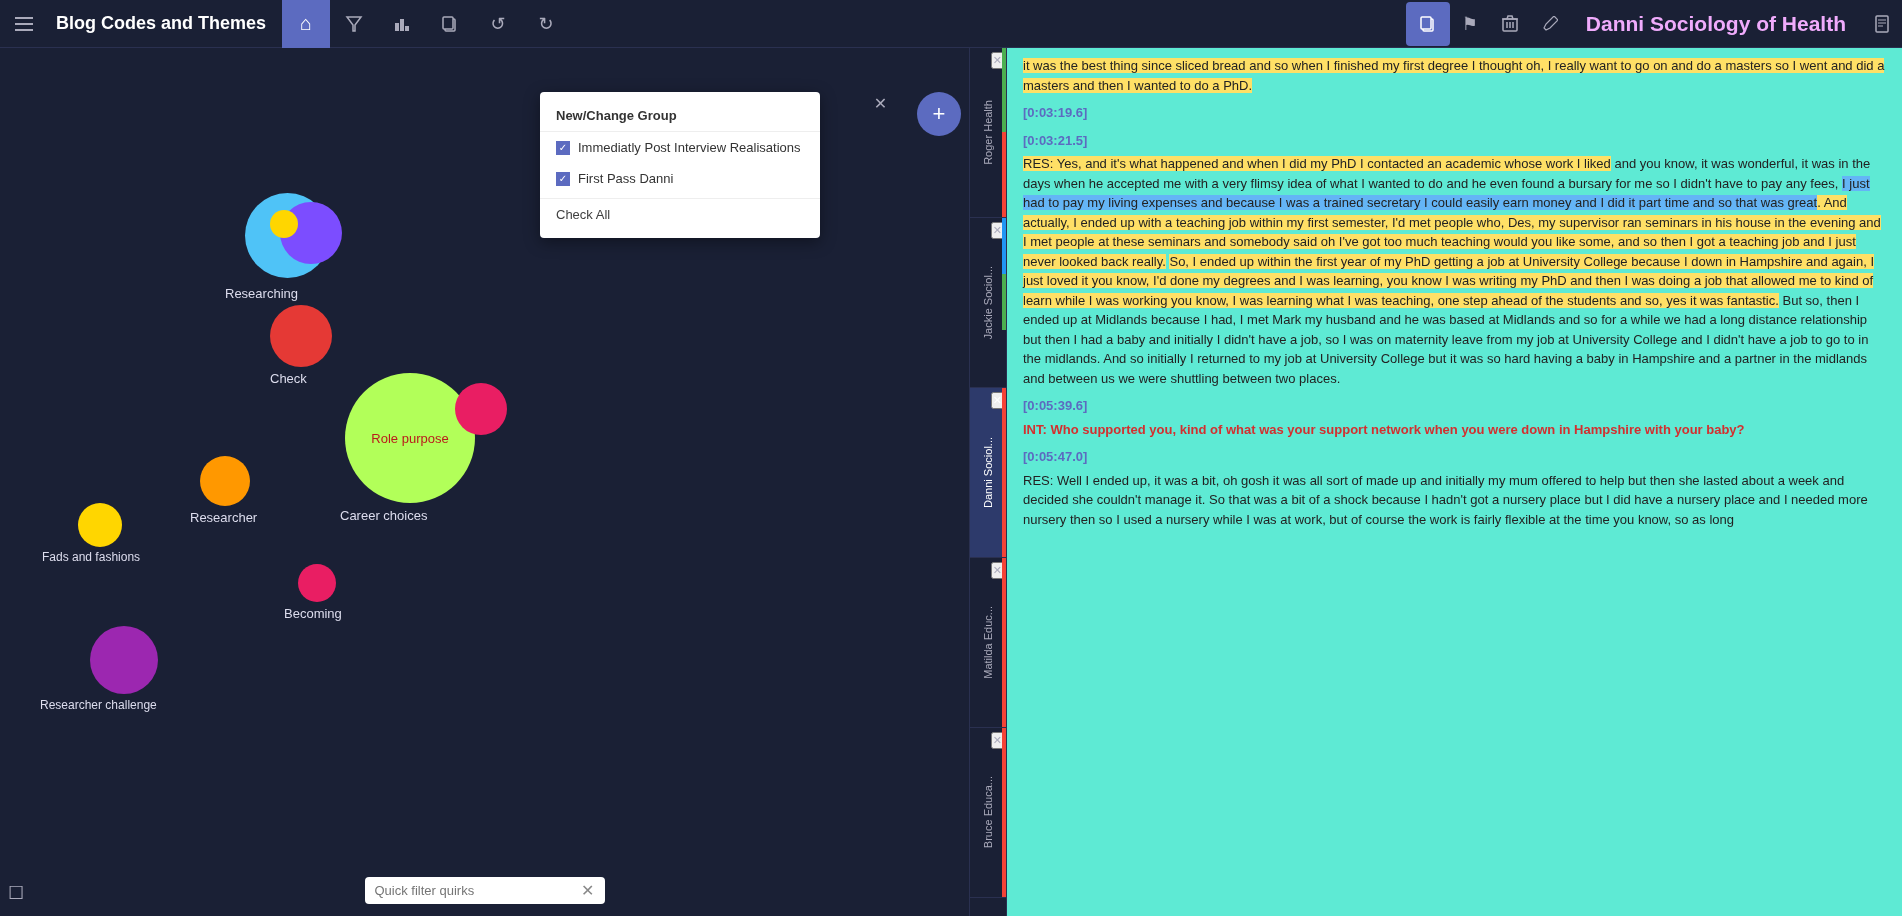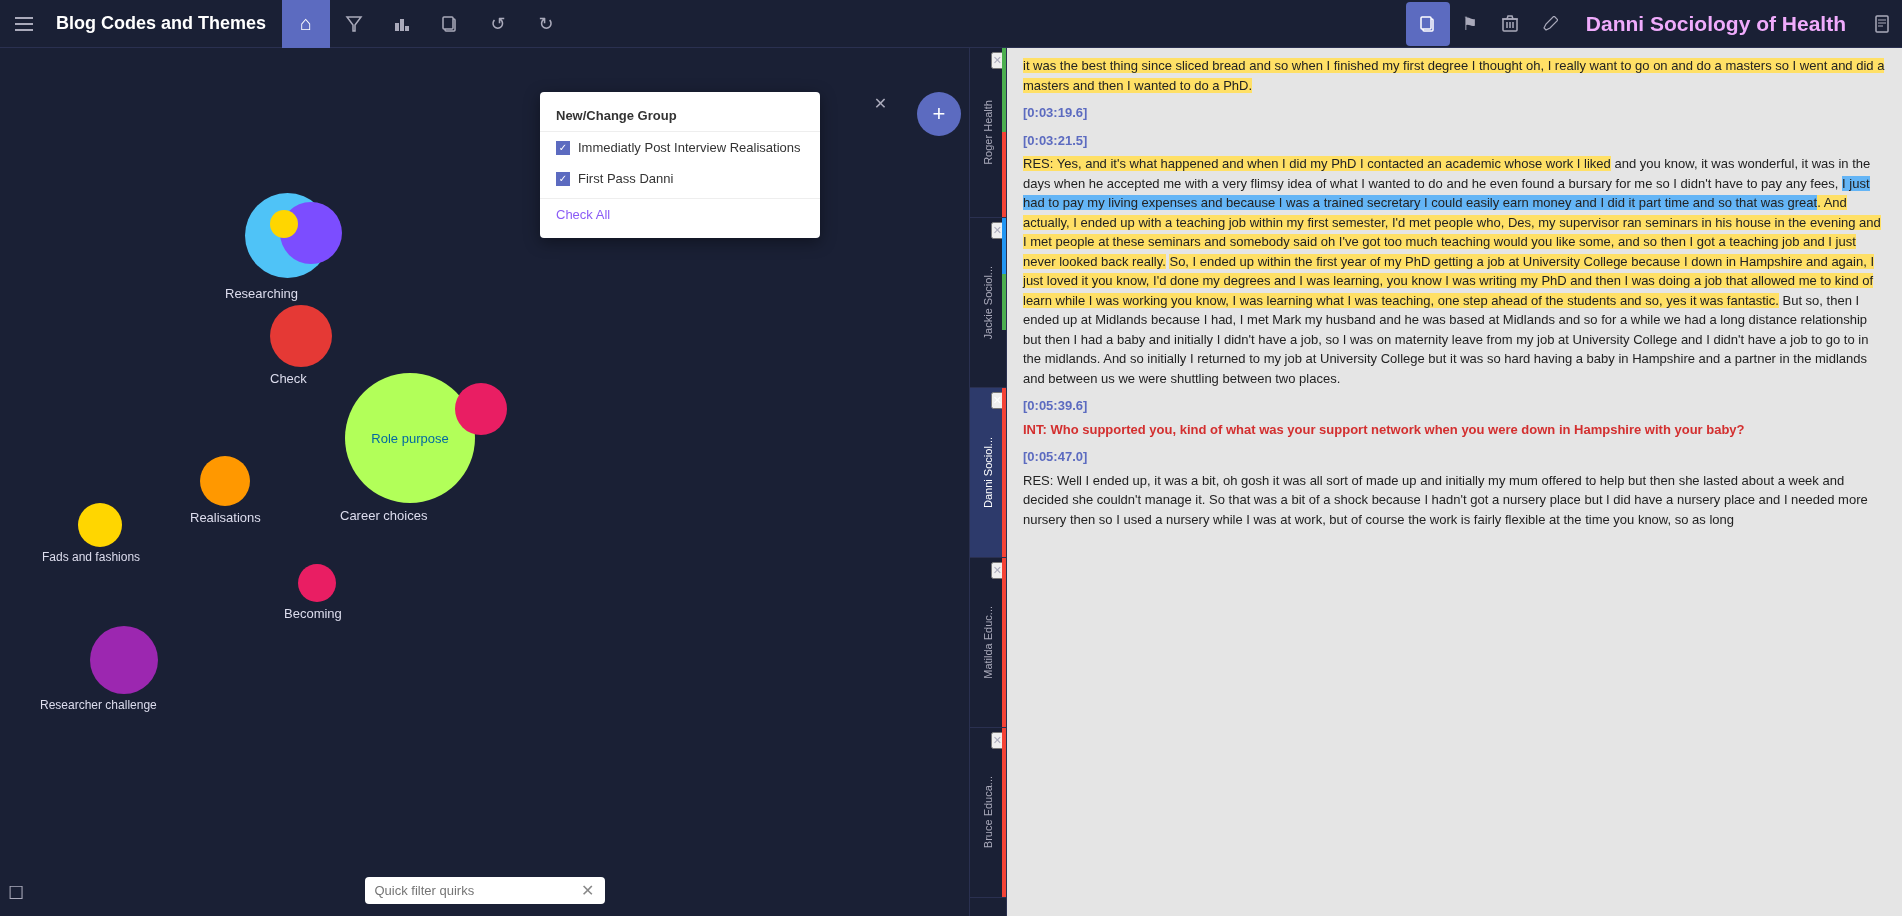--- a/index.html
+++ b/index.html
@@ -42,21 +42,21 @@
       border-radius: 4px; box-shadow: 0 4px 16px rgba(0,0,0,0.4);
       z-index: 100; width: 280px; padding: 8px 0;
     }
     .dropdown-group-header {
       padding: 8px 16px; font-size: 13px; font-weight: 600; color: #333; border-bottom: 1px solid #eee;
     }
     .dropdown-item { padding: 8px 16px; display: flex; align-items: center; gap: 8px; font-size: 13px; cursor: pointer; }
     .dropdown-checkbox { width: 14px; height: 14px; border: 1px solid #aaa; background: #fff; flex-shrink: 0; display: flex; align-items: center; justify-content: center; }
     .dropdown-checkbox.checked { background: #5c6bc0; border-color: #5c6bc0; }
     .dropdown-checkmark { color: #fff; font-size: 10px; }
-    .dropdown-check-all { padding: 8px 16px; font-size: 13px; color: #8b5cf6; cursor: pointer; border-top: 1px solid #eee; margin-top: 4px; }
+    .dropdown-check-all { padding: 8px 16px; font-size: 13px; color: #404040; cursor: pointer; border-top: 1px solid #eee; margin-top: 4px; }
 
     
     .panel-close {
       position: absolute; top: 4px; right: 6px; cursor: pointer;
       color: #aab; font-size: 16px; background: none; border: none;
     }
 
     
     .bubble-canvas { position: absolute; inset: 0; }
     .bubble {
@@ -111,21 +111,21 @@
       position: absolute; top: 4px; right: 2px; font-size: 11px; color: #aab; cursor: pointer;
     }
 
     
     .v-tab-bar {
       position: absolute; right: 0; top: 0; bottom: 0; width: 4px;
     }
 
     
     .transcript-panel {
-      flex: 1; background: #e5e5e5; display: flex; flex-direction: column;
+      flex: 1; background: #5eead4; display: flex; flex-direction: column;
       overflow: hidden;
     }
     .transcript-content {
       flex: 1; overflow-y: auto; padding: 8px 16px; font-size: 13px; color: #222;
       line-height: 1.5;
     }
     .ts-timestamp { color: #5c6bc0; font-weight: 600; margin: 8px 0 4px 0; }
     .ts-interviewer { color: #d32f2f; font-weight: 700; }
 
     
@@ -238,27 +238,27 @@
 
       <div class="bubble" style="width:85px;height:85px;left:245px;top:145px;background:#4fc3f7;"></div>
       <div class="bubble" style="width:62px;height:62px;left:280px;top:154px;background:#7c4dff;"></div>
       <div class="bubble" style="width:28px;height:28px;left:270px;top:162px;background:#ffd600;"></div>
       <div class="bubble-label" style="left:225px;top:238px;">Researching</div>
 
       <div class="bubble" style="width:62px;height:62px;left:270px;top:257px;background:#e53935;"></div>
       <div class="bubble-label" style="left:270px;top:323px;">Check</div>
 
       <div class="bubble" style="width:130px;height:130px;left:345px;top:325px;background:#b2ff59;">
-        <span style="font-size:13px;color:#0369a1;font-weight:500;">Role purpose</span>
+        <span style="font-size:13px;color:#b91c1c;font-weight:500;">Role purpose</span>
       </div>
 
       <div class="bubble-label" style="left:340px;top:460px;">Career choices</div>
 
       <div class="bubble" style="width:50px;height:50px;left:200px;top:408px;background:#ff9800;"></div>
-      <div class="bubble-label" style="left:190px;top:462px;">Realisations</div>
+      <div class="bubble-label" style="left:190px;top:462px;">Researcher</div>
 
       <div class="bubble" style="width:38px;height:38px;left:298px;top:516px;background:#e91e63;"></div>
       <div class="bubble-label" style="left:284px;top:558px;">Becoming</div>
 
       <div class="bubble" style="width:44px;height:44px;left:78px;top:455px;background:#ffd600;"></div>
       <div class="bubble-label" style="left:42px;top:502px;font-size:12px;">Fads and fashions</div>
 
       <div class="bubble" style="width:68px;height:68px;left:90px;top:578px;background:#9c27b0;"></div>
       <div class="bubble-label" style="left:40px;top:650px;font-size:12px;">Researcher challenge</div>
 

